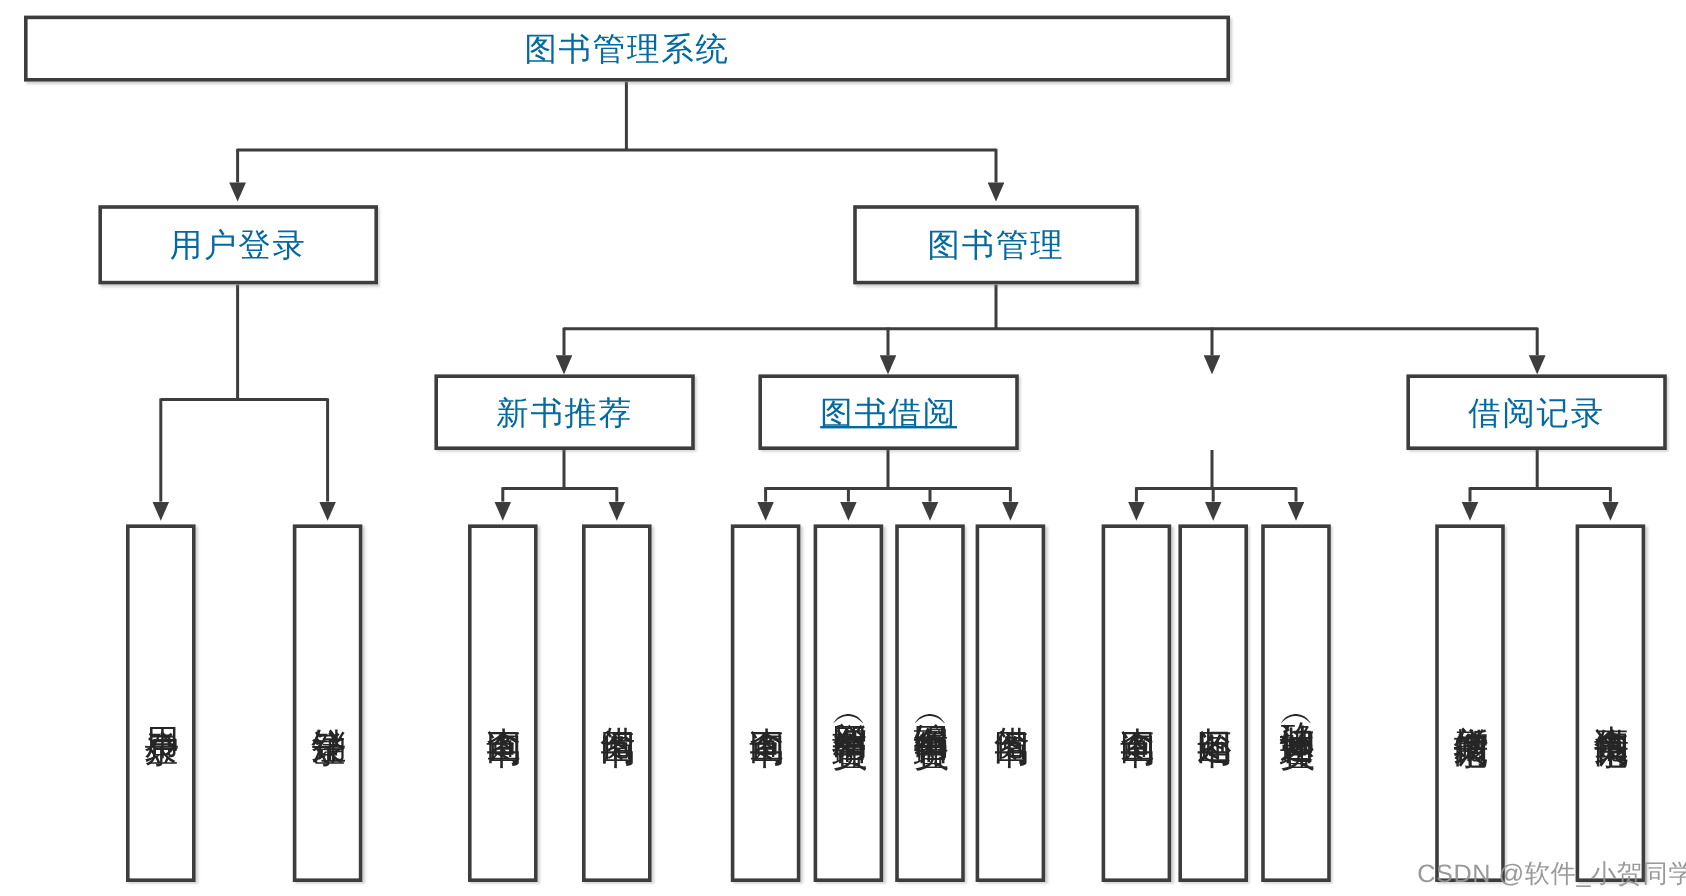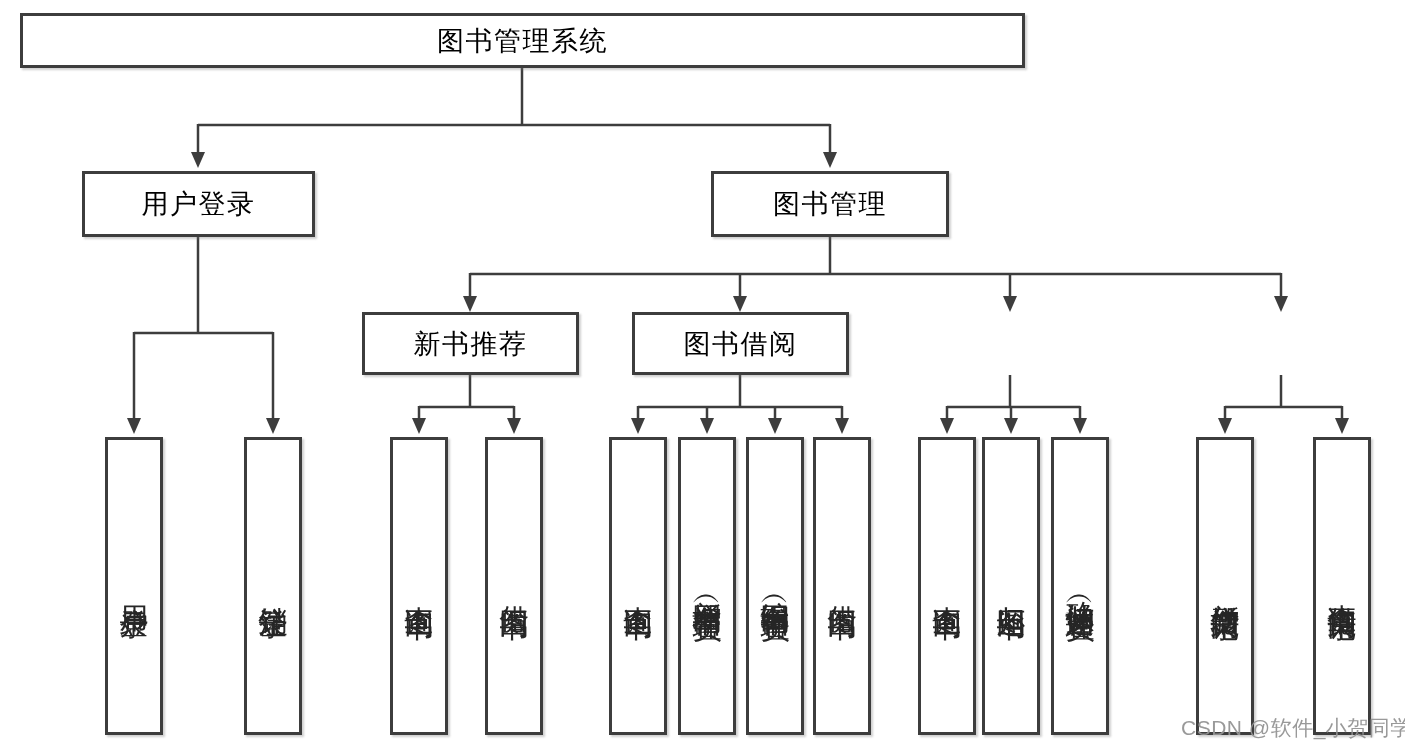--- a/index.html
+++ b/index.html
@@ -21,21 +21,21 @@
     position: absolute;
     box-sizing: border-box;
     background: #ffffff;
     border: 3px solid #3d3d3d;
     box-shadow: 2px 2px 2px rgba(120,120,120,0.35);
     display: flex;
     align-items: center;
     justify-content: center;
     font-size: 27px;
     letter-spacing: 1.5px;
-    color: #000000;
+    color: #0369a1;
     z-index: 2;
     white-space: nowrap;
   }
   .vbox {
     position: absolute;
     top: 437px;
     width: 58px;
     height: 298px;
     box-sizing: border-box;
     background: #ffffff;
@@ -64,21 +64,21 @@
     color: rgba(148,148,148,0.95);
     letter-spacing: 0.5px;
     z-index: 5;
     white-space: nowrap;
   }
   
   #box-root        { left: 20px;  top: 13px;  width: 1005px; height: 55px; }
   #box-user-login  { left: 82px;  top: 171px; width: 233px;  height: 66px; }
   #box-book-mgmt   { left: 711px; top: 171px; width: 238px;  height: 66px; }
   #box-new-book    { left: 362px; top: 312px; width: 217px;  height: 63px; }
-  #box-book-borrow { left: 632px; top: 312px; width: 217px;  height: 63px; }
+  #box-book-borrow { left: 632px; top: 312px; width: 217px;  height: 63px; text-decoration: underline; }
   #box-cur-borrow  { left: 902px; top: 312px; width: 217px;  height: 63px; }
   #box-borrow-rec  { left: 1172px;top: 312px; width: 217px;  height: 63px; }
   #leaf-0-0 { left: 105px; }
   #leaf-0-1 { left: 244px; }
   #leaf-1-0 { left: 390px; }
   #leaf-1-1 { left: 485px; }
   #leaf-2-0 { left: 609px; }
   #leaf-2-1 { left: 678px; }
   #leaf-2-2 { left: 746px; }
   #leaf-2-3 { left: 813px; }
@@ -143,20 +143,21 @@
     </g>
   </svg>
 
   <div class="hbox" id="box-root">图书管理系统</div>
 
   <div class="hbox" id="box-user-login">用户登录</div>
   <div class="hbox" id="box-book-mgmt">图书管理</div>
 
   <div class="hbox" id="box-new-book">新书推荐</div>
   <div class="hbox" id="box-book-borrow">图书借阅</div>
+  <div class="hbox" id="box-borrow-rec">借阅记录</div>
 
   <div class="vbox" id="leaf-0-0">
     <span class="vtext">用户登录</span>
   </div>
   <div class="vbox" id="leaf-0-1">
     <span class="vtext">注销登录</span>
   </div>
 
   <div class="vbox" id="leaf-1-0">
     <span class="vtext">查询图书</span>

